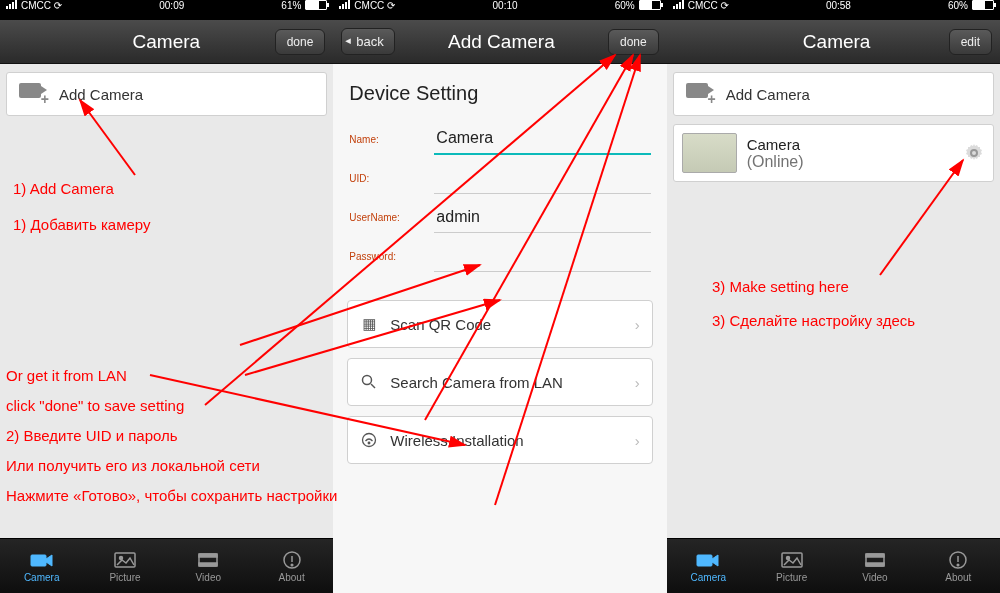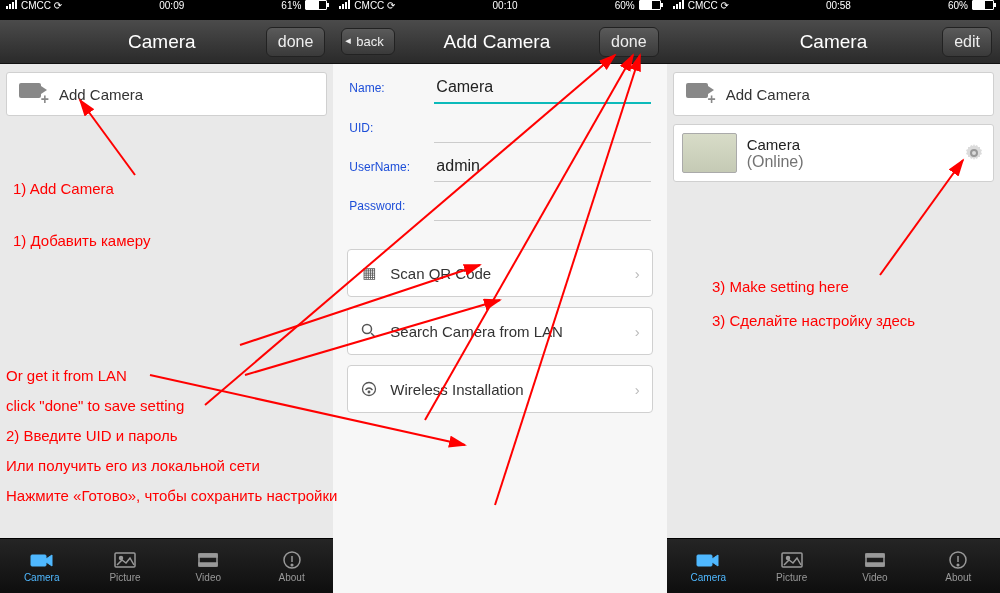--- a/index.html
+++ b/index.html
@@ -10,39 +10,39 @@
 .statusbar{height:20px;background:#000;color:#fff;display:flex;align-items:flex-start;padding:0 6px;font-size:10px}
 .statusbar .sig{display:inline-flex;align-items:flex-end;gap:1px;margin-right:4px}
 .statusbar .sig i{width:2px;background:#fff;display:inline-block}
 .statusbar .sig i:nth-child(1){height:3px}.statusbar .sig i:nth-child(2){height:5px}.statusbar .sig i:nth-child(3){height:7px}.statusbar .sig i:nth-child(4){height:9px}
 .statusbar .spacer{flex:1}
 .statusbar .batt{display:inline-block;width:22px;height:10px;border:1px solid #fff;border-radius:1px;position:relative;margin-left:4px}
 .statusbar .batt::after{content:"";position:absolute;right:-3px;top:2px;width:2px;height:4px;background:#fff}
 .statusbar .batt i{display:block;height:100%;background:#fff}
 .navbar{height:44px;background:linear-gradient(#4b4b4b,#2a2a2a);display:flex;align-items:center;padding:0 8px;border-bottom:1px solid #111}
 .navbar .title{flex:1;text-align:center;color:#fff;font-size:19px;font-weight:400}
-.navbtn{background:linear-gradient(#5a5a5a,#3a3a3a);border:1px solid #222;color:#eee;font-size:16px;padding:5px 11px;border-radius:6px;cursor:pointer}
+.navbtn{background:linear-gradient(#5a5a5a,#3a3a3a);border:1px solid #222;color:#eee;font-size:12px;padding:5px 11px;border-radius:6px;cursor:pointer}
 .backbtn{background:linear-gradient(#5a5a5a,#3a3a3a);border:1px solid #222;color:#eee;font-size:13px;padding:5px 10px 5px 14px;border-radius:6px;cursor:pointer;position:relative}
 .content{flex:1;overflow:hidden;background:#e9e9e9;position:relative}
 .addcam-row{background:#fff;margin:8px 6px;border:1px solid #d0d0d0;border-radius:3px;padding:10px 12px;display:flex;align-items:center;gap:10px;cursor:pointer}
 .cam-add-icon{width:30px;height:22px;position:relative}
 .cam-add-icon .c{width:22px;height:15px;background:#888;border-radius:2px;position:absolute;top:0;left:0}
 .cam-add-icon .c::before{content:"";position:absolute;right:-6px;top:3px;border-left:6px solid #888;border-top:4px solid transparent;border-bottom:4px solid transparent}
 .cam-add-icon .p{position:absolute;bottom:-2px;right:0;font-size:14px;color:#888;font-weight:bold}
 .addcam-row span.lbl{font-size:15px;color:#333}
 .cam-list-item{background:#fff;margin:4px 6px;border:1px solid #d0d0d0;border-radius:3px;padding:8px;display:flex;align-items:center;gap:10px}
 .cam-thumb{width:55px;height:40px;background:linear-gradient(#d8dcc8,#c5cab5);border:1px solid #aaa;border-radius:2px}
 .cam-info{flex:1;display:flex;flex-direction:column}
 .cam-info .name{font-size:15px;color:#222}
 .cam-info .uid{font-size:12px;color:#888}
 .cam-info .status{font-size:16px;color:#737373}
 .gear{width:22px;height:22px;color:#999;cursor:pointer;display:flex;align-items:center;justify-content:center}
 .ds-title{font-size:20px;color:#222;padding:18px 16px 10px}
 .field{display:flex;align-items:center;padding:8px 16px 0}
-.field label{width:85px;font-size:12px;color:#1d4ed8}
+.field label{width:85px;font-size:10px;color:#c2410c}
 .field .inp{flex:1;border:none;border-bottom:1px solid #ccc;font-size:16px;color:#222;padding:6px 2px;background:transparent;outline:none}
 .field .inp.active{border-bottom:2px solid #0bbaba}
 .opt-row{background:#fff;margin:10px 14px 0;border:1px solid #d0d0d0;border-radius:4px;padding:14px 12px;display:flex;align-items:center;gap:12px;cursor:pointer;font-size:15px;color:#333}
 .opt-row:first-of-type{margin-top:24px}
 .opt-row .chev{margin-left:auto;color:#bbb;font-size:15px}
 .opt-icon{width:18px;height:18px;display:flex;align-items:center;justify-content:center;color:#555;font-size:15px}
 .tabbar{height:55px;background:linear-gradient(#252525,#0e0e0e);display:flex;border-top:1px solid #000}
 .tab{flex:1;display:flex;flex-direction:column;align-items:center;justify-content:center;cursor:pointer;gap:2px}
 .tab .ticon{width:26px;height:20px;display:flex;align-items:center;justify-content:center}
 .tab .tlabel{font-size:10px;color:#999}
@@ -147,20 +147,21 @@
     <span class="batt">
         <i style="width:60%"></i>
       </span>
   </div>
   <div class="navbar">
     <button class="backbtn"><span style="position:absolute;left:3px;top:5px;font-size:11px">◂</span><span>back</span></button>
     <div class="title">Add Camera</div>
     <button class="navbtn">done</button>
   </div>
   <div class="content" style="background:#f7f7f7">
+    <div class="ds-title">Device Setting</div>
     <div class="field">
       <label>Name:</label>
       <input class="inp active" value="Camera" style="">
     </div>
     <div class="field">
       <label>UID:</label>
       <input class="inp" value="" style="">
     </div>
     <div class="field">
       <label>UserName:</label>
@@ -297,21 +298,21 @@
     <line x1="135" y1="175" x2="80" y2="100" stroke="#ff0000" stroke-width="2" marker-end="url(#ah)"></line>
     <line x1="240" y1="345" x2="480" y2="265" stroke="#ff0000" stroke-width="2" marker-end="url(#ah)"></line>
     <line x1="245" y1="375" x2="500" y2="300" stroke="#ff0000" stroke-width="2" marker-end="url(#ah)"></line>
     <line x1="150" y1="375" x2="465" y2="445" stroke="#ff0000" stroke-width="2" marker-end="url(#ah)"></line>
     <line x1="205" y1="405" x2="615" y2="55" stroke="#ff0000" stroke-width="2" marker-end="url(#ah)"></line>
     <line x1="425" y1="420" x2="633" y2="55" stroke="#ff0000" stroke-width="2" marker-end="url(#ah)"></line>
     <line x1="495" y1="505" x2="640" y2="55" stroke="#ff0000" stroke-width="2" marker-end="url(#ah)"></line>
     <line x1="880" y1="275" x2="963" y2="160" stroke="#ff0000" stroke-width="2" marker-end="url(#ah)"></line>
   </svg>
   <div class="ann" style="left:13px;top:180px">1) Add Camera</div>
-  <div class="ann" style="left:13px;top:232px">1) Добавить камеру</div>
+  <div class="ann" style="left:13px;top:216px">1) Добавить камеру</div>
   <div class="ann" style="left:6px;top:367px">Or get it from LAN</div>
   <div class="ann" style="left:6px;top:397px">click "done" to save setting</div>
   <div class="ann" style="left:6px;top:427px">2) Введите UID и пароль</div>
   <div class="ann" style="left:6px;top:487px">Нажмите «Готово», чтобы сохранить настройки</div>
   <div class="ann" style="left:6px;top:457px">Или получить его из локальной сети</div>
   <div class="ann" style="left:712px;top:278px">3) Make setting here</div>
   <div class="ann" style="left:712px;top:312px">3) Сделайте настройку здесь</div>
 </div>
 
 </body></html>

